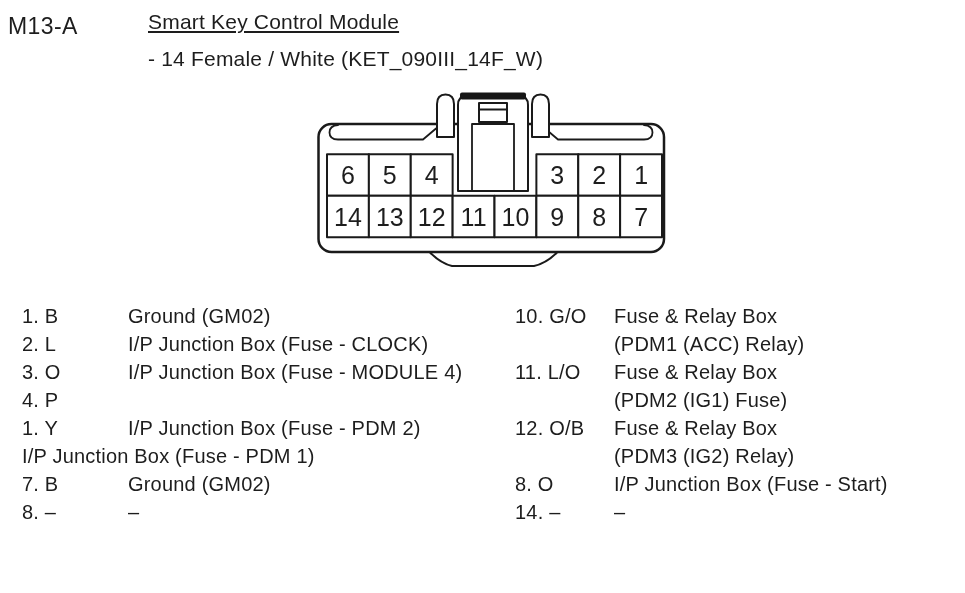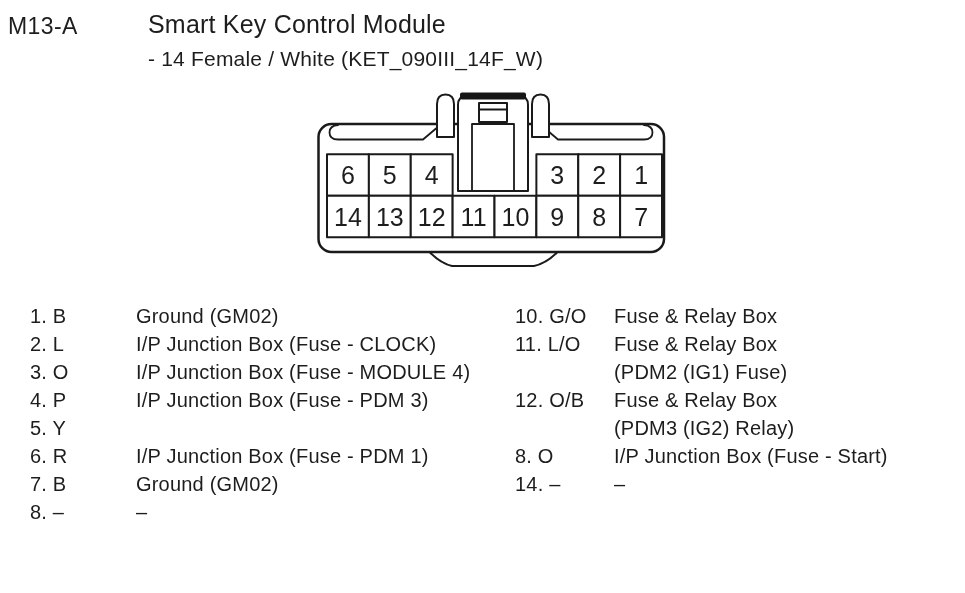--- a/index.html
+++ b/index.html
@@ -3,32 +3,32 @@
 <meta charset="utf-8">
 <style>
   html,body { margin:0; padding:0; }
   .page {
     position:relative; width:965px; height:535px;
     background:#ffffff; overflow:hidden;
     font-family:"Liberation Sans", sans-serif;
     color:#1d1d1d;
   }
   .hdr-id    { position:absolute; left:8px;   top:13px; font-size:23px; letter-spacing:.4px; white-space:nowrap; }
-  .hdr-title { position:absolute; left:148px; top:10px; font-size:25px; letter-spacing:.2px; white-space:nowrap; }
+  .hdr-title { position:absolute; left:148px; top:10px; font-size:21px; letter-spacing:.2px; white-space:nowrap;text-decoration:underline; }
   .hdr-sub   { position:absolute; left:148px; top:47px; font-size:21px; letter-spacing:.2px; white-space:nowrap; }
 
   .connector { position:absolute; left:280px; top:80px; width:420px; height:200px; }
   .connector .cell { fill:#ffffff; stroke:#1a1a1a; stroke-width:2; }
   .connector text  { font-family:"Liberation Sans", sans-serif; font-size:25px; fill:#1d1d1d; text-anchor:middle; }
 
   .pin-col { position:absolute; top:302px; font-size:20px; line-height:28px; letter-spacing:.2px; }
   .pin-col.left  { left:22px;  }
   .pin-col.right { left:515px; }
   .pin-row  { display:flex; align-items:flex-start; }
-  .left  .pin-label { flex:0 0 106px; width:106px; white-space:nowrap;margin-left:8px; }
+  .left  .pin-label { flex:0 0 106px; width:106px; white-space:nowrap; }
   .right .pin-label { flex:0 0 99px;  width:99px;  white-space:nowrap; }
   .pin-desc-line { white-space:nowrap; }
 </style>
 </head>
 <body>
 
 <div class="page">
 
   <div class="hdr-id">M13-A</div>
   <div class="hdr-title">Smart Key Control Module</div>
@@ -100,29 +100,28 @@
         </div>
     </div>
     <div class="pin-row">
       <div class="pin-label">3. O</div>
       <div class="pin-desc">
           <div class="pin-desc-line">I/P Junction Box (Fuse - MODULE 4)</div>
         </div>
     </div>
     <div class="pin-row">
       <div class="pin-label">4. P</div>
+    </div>
+    <div class="pin-row">
+      <div class="pin-label">1. Y</div>
       <div class="pin-desc">
-          <div class="pin-desc-line">I/P Junction Box (Fuse - PDM 3)</div>
+          <div class="pin-desc-line">I/P Junction Box (Fuse - PDM 2)</div>
         </div>
     </div>
     <div class="pin-row">
-      <div class="pin-label">5. Y</div>
-    </div>
-    <div class="pin-row">
-      <div class="pin-label">6. R</div>
       <div class="pin-desc">
           <div class="pin-desc-line">I/P Junction Box (Fuse - PDM 1)</div>
         </div>
     </div>
     <div class="pin-row">
       <div class="pin-label">7. B</div>
       <div class="pin-desc">
           <div class="pin-desc-line">Ground (GM02)</div>
         </div>
     </div>
@@ -132,20 +131,21 @@
           <div class="pin-desc-line">–</div>
         </div>
     </div>
   </div>
 
   <div class="pin-col right">
     <div class="pin-row">
       <div class="pin-label">10. G/O</div>
       <div class="pin-desc">
         <div class="pin-desc-line">Fuse &amp; Relay Box</div>
+        <div class="pin-desc-line">(PDM1 (ACC) Relay)</div>
       </div>
     </div>
     <div class="pin-row">
       <div class="pin-label">11. L/O</div>
       <div class="pin-desc">
         <div class="pin-desc-line">Fuse &amp; Relay Box</div>
         <div class="pin-desc-line">(PDM2 (IG1) Fuse)</div>
       </div>
     </div>
     <div class="pin-row">

